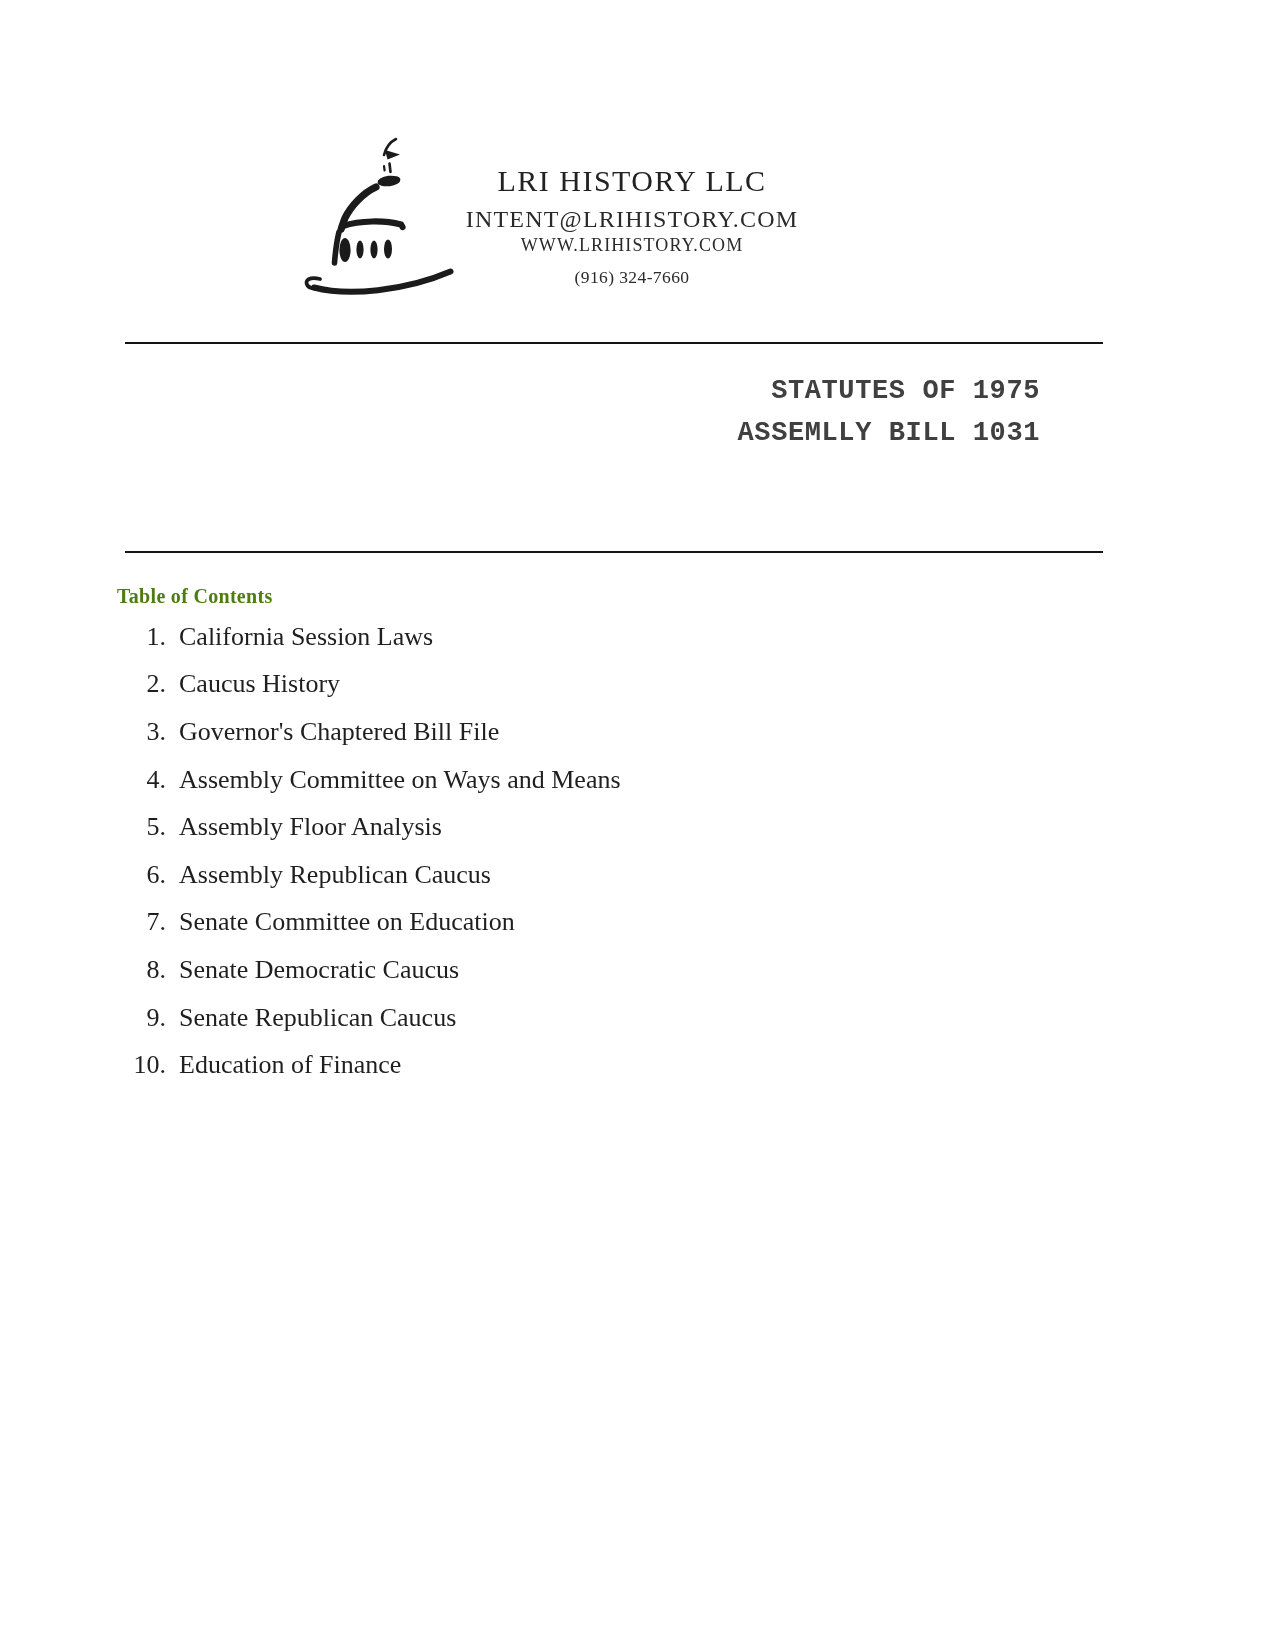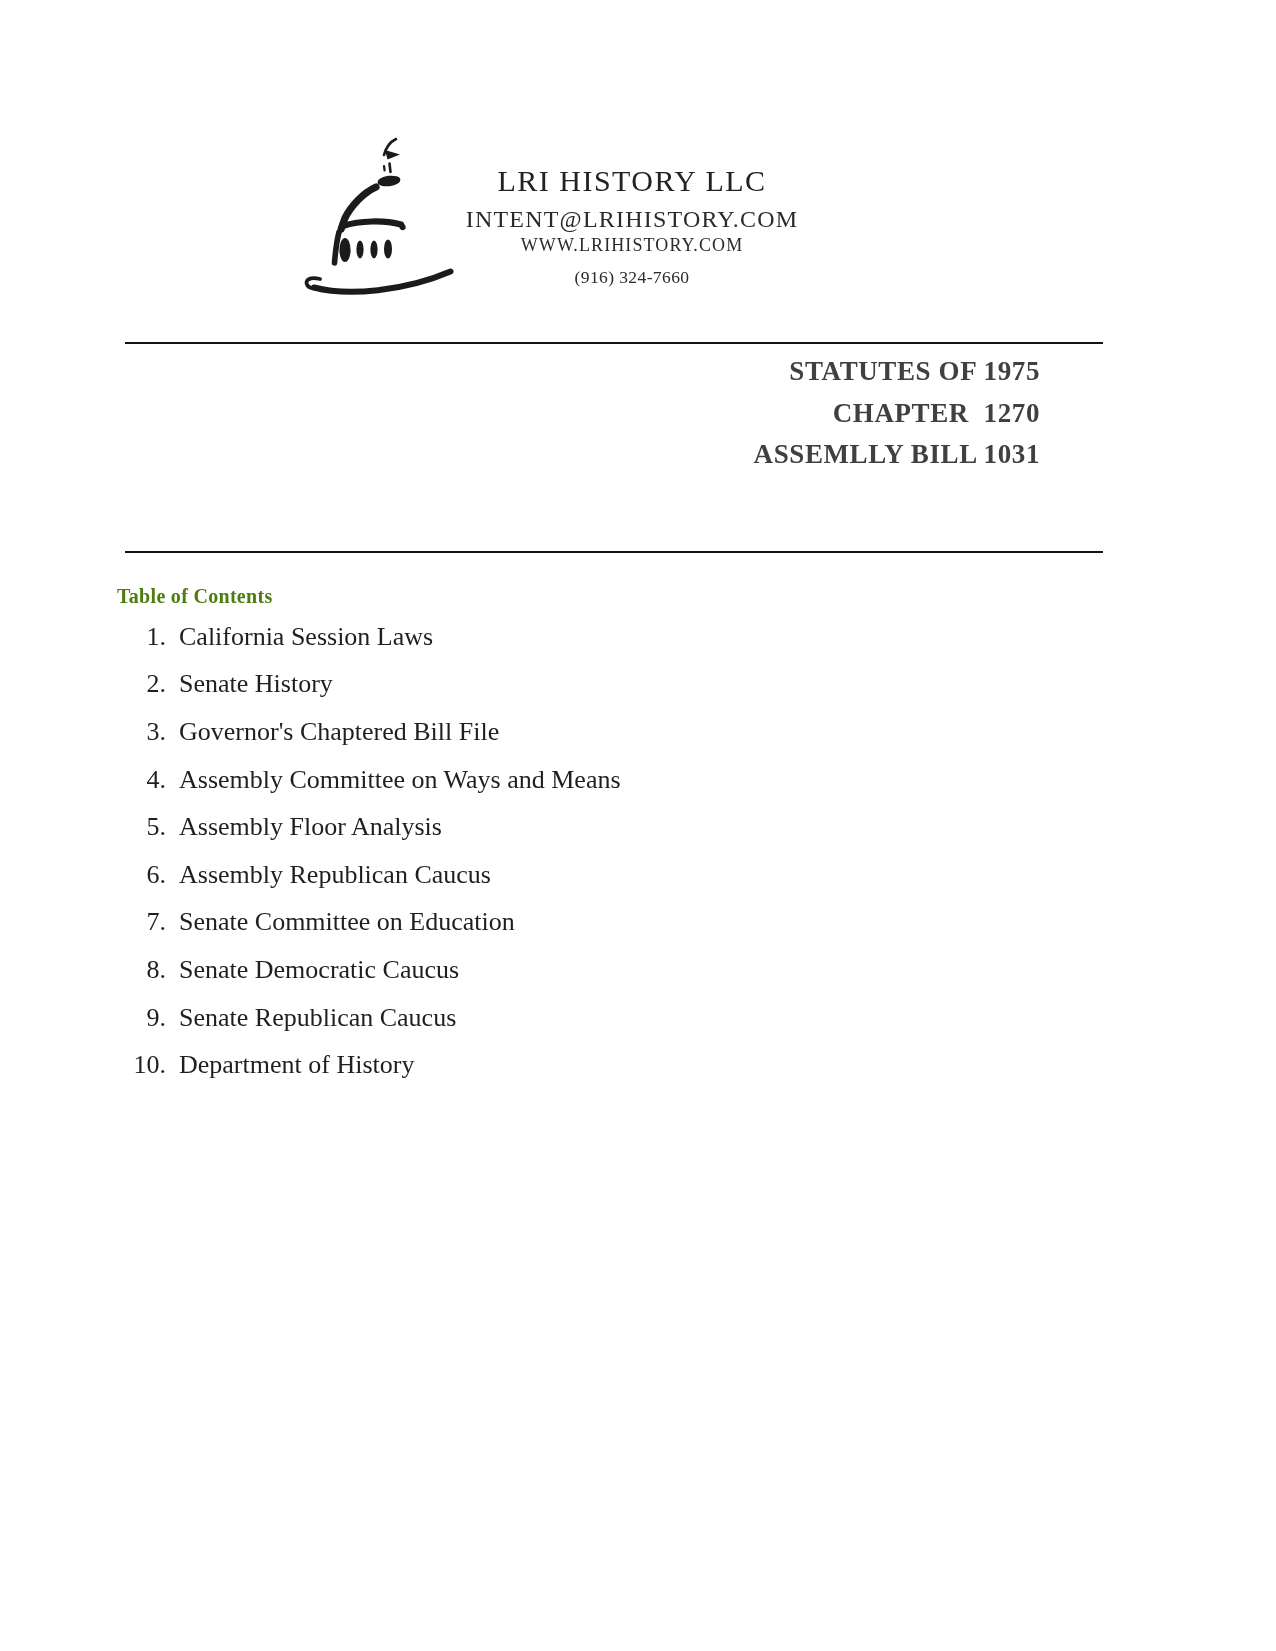--- a/index.html
+++ b/index.html
@@ -22,28 +22,29 @@
   .website   { top: 236px; font-size: 18px; line-height: 18px; letter-spacing: 1.1px; color: #2a2a2a; }
   .phone     { top: 268px; font-size: 17.5px; line-height: 18px; letter-spacing: 0.4px; color: #2a2a2a; }
 
   
   .rule { left: 125px; width: 978px; height: 2px; background: #141414; }
   .rule-top { top: 342px; }
   .rule-bottom { top: 551px; }
 
   
   .title-block {
-    top: 351px; right: 236px;
+    top: 371px; right: 236px;
     text-align: right;
     font-weight: bold;
     font-size: 27px;
     line-height: 41.5px;
     letter-spacing: 0.6px;
     color: #404040;
     white-space: nowrap;
+    font-family: Liberation Mono, monospace;
   }
 
   
   .toc-heading {
     left: 117px; top: 585px;
     font-size: 20px; font-weight: bold;
     letter-spacing: 0.3px;
     color: #4d7c0f;
   }
   .toc-list { left: 117px; top: 613px; margin: 0; padding: 0; list-style: none; }
@@ -90,36 +91,35 @@
 
   <div class="abs hdr-line company">LRI HISTORY LLC</div>
   <div class="abs hdr-line email">INTENT@LRIHISTORY.COM</div>
   <div class="abs hdr-line website">WWW.LRIHISTORY.COM</div>
   <div class="abs hdr-line phone">(916) 324-7660</div>
 
   <div class="abs rule rule-top"></div>
 
   <div class="abs title-block">
     <div>STATUTES OF 1975</div>
-    <div>CHAPTER &nbsp;1270</div>
     <div>ASSEMLLY BILL 1031</div>
   </div>
 
   <div class="abs rule rule-bottom"></div>
 
   <div class="abs toc-heading">Table of Contents</div>
 
   <ol class="abs toc-list">
     <li class="toc-item">
       <span class="toc-num">1.</span>
       <span class="toc-label">California Session Laws</span>
     </li>
     <li class="toc-item">
       <span class="toc-num">2.</span>
-      <span class="toc-label">Senate History</span>
+      <span class="toc-label">Caucus History</span>
     </li>
     <li class="toc-item">
       <span class="toc-num">3.</span>
       <span class="toc-label">Governor's Chaptered Bill File</span>
     </li>
     <li class="toc-item">
       <span class="toc-num">4.</span>
       <span class="toc-label">Assembly Committee on Ways and Means</span>
     </li>
     <li class="toc-item">
@@ -137,17 +137,17 @@
     <li class="toc-item">
       <span class="toc-num">8.</span>
       <span class="toc-label">Senate Democratic Caucus</span>
     </li>
     <li class="toc-item">
       <span class="toc-num">9.</span>
       <span class="toc-label">Senate Republican Caucus</span>
     </li>
     <li class="toc-item">
       <span class="toc-num">10.</span>
-      <span class="toc-label">Department of History</span>
+      <span class="toc-label">Education of Finance</span>
     </li>
   </ol>
 
 </div>
 
 </body></html>

